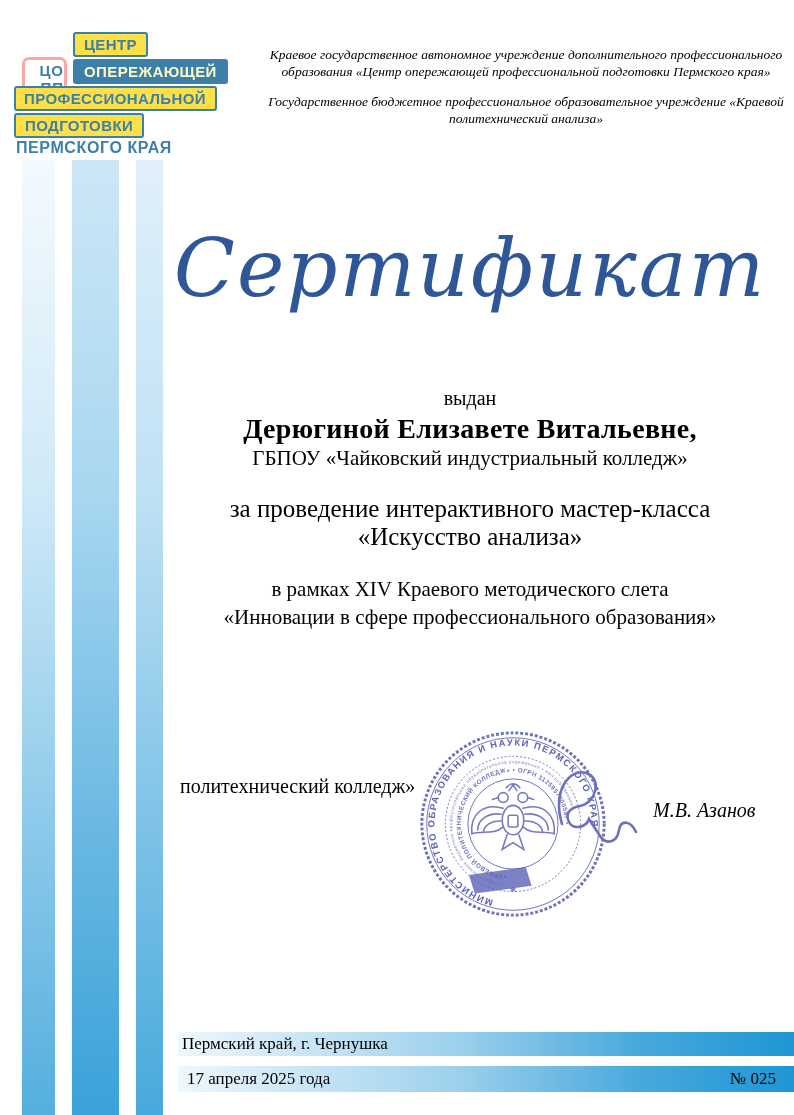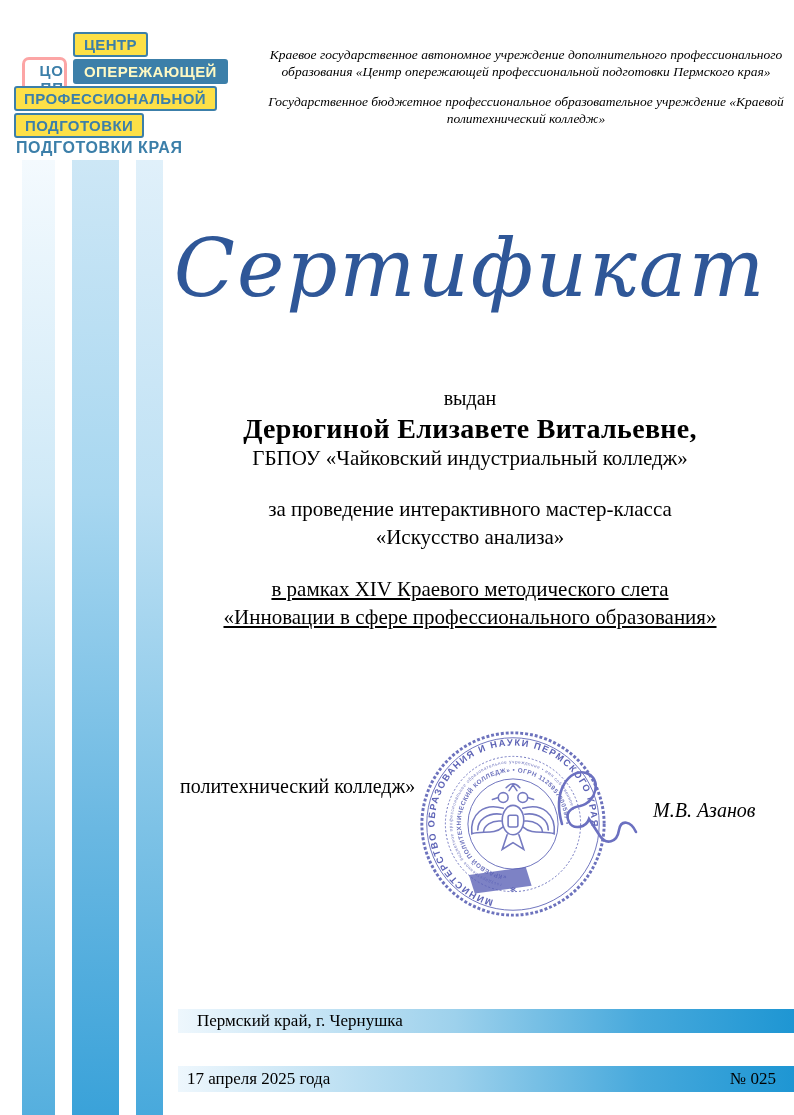--- a/index.html
+++ b/index.html
@@ -35,33 +35,33 @@
   
   .title{position:absolute;left:150px;top:222px;width:640px;text-align:center;
          font-family:"DejaVu Serif",serif;font-style:italic;font-weight:500;
          font-size:80px;color:#2f5798;letter-spacing:2px;}
 
   
   .body-block{position:absolute;left:150px;top:386px;width:640px;text-align:center;}
   .issued{font-size:20px;line-height:24px;}
   .rec-name{font-size:28px;line-height:33px;font-weight:700;margin-top:2px;letter-spacing:.3px;}
   .rec-org{font-size:21px;line-height:26px;}
-  .reason{font-size:21px;line-height:28px;margin-top:24px;}
-  .event{font-size:21px;line-height:28px;margin-top:24px;text-decoration:underline;}
+  .reason{font-size:25px;line-height:28px;margin-top:24px;}
+  .event{font-size:21px;line-height:28px;margin-top:24px;}
 
   
   .signer{position:absolute;left:180px;top:772px;width:250px;font-size:20px;line-height:28px;}
   .signer-name{position:absolute;left:653px;top:799px;font-size:20px;font-style:italic;}
   .stamp{position:absolute;left:415px;top:726px;width:196px;height:196px;}
   .sig{position:absolute;left:540px;top:762px;width:140px;height:100px;}
 
   
   .bar{position:absolute;left:178px;right:0;background:linear-gradient(90deg,#eef7fd 0%,#9dd1ec 45%,#47a9dc 75%,#1e96d3 100%);
        font-size:17px;color:#000;}
-  .bar1{top:1009px;height:24px;line-height:24px;padding-left:19px;}
+  .bar1{top:1032px;height:24px;line-height:24px;padding-left:4px;}
   .bar2{top:1066px;height:26px;line-height:26px;display:flex;justify-content:space-between;
         padding-left:9px;padding-right:18px;box-sizing:border-box;}
 </style>
 </head>
 <body>
 
 <div class="page">
 
   <div class="stripe stripe1"></div>
   <div class="stripe stripe2"></div>
@@ -69,26 +69,26 @@
 
   <div class="logo">
     <div class="logo-icon">
       <div>ЦО</div>
       <div>ПП</div>
     </div>
     <div class="lbox lb1">ЦЕНТР</div>
     <div class="lbox filled lb2">ОПЕРЕЖАЮЩЕЙ</div>
     <div class="lbox lb3">ПРОФЕССИОНАЛЬНОЙ</div>
     <div class="lbox lb4">ПОДГОТОВКИ</div>
-    <div class="lplain lb5">ПОДГОТОВКИ КРАЯ</div>
+    <div class="lplain lb5">ПЕРМСКОГО КРАЯ</div>
   </div>
 
   <div class="org-block">
     <p>Краевое государственное автономное учреждение дополнительного профессионального образования «Центр опережающей профессиональной подготовки Пермского края»</p>
-    <p>Государственное бюджетное профессиональное образовательное учреждение «Краевой политехнический колледж»</p>
+    <p>Государственное бюджетное профессиональное образовательное учреждение «Краевой политехнический анализа»</p>
   </div>
 
   <div class="title">Сертификат</div>
 
   <div class="body-block">
     <div class="issued">выдан</div>
     <div class="rec-name">Дерюгиной Елизавете Витальевне,</div>
     <div class="rec-org">ГБПОУ «Чайковский индустриальный колледж»</div>
     <div class="reason">
       <div>за проведение интерактивного мастер-класса</div>

